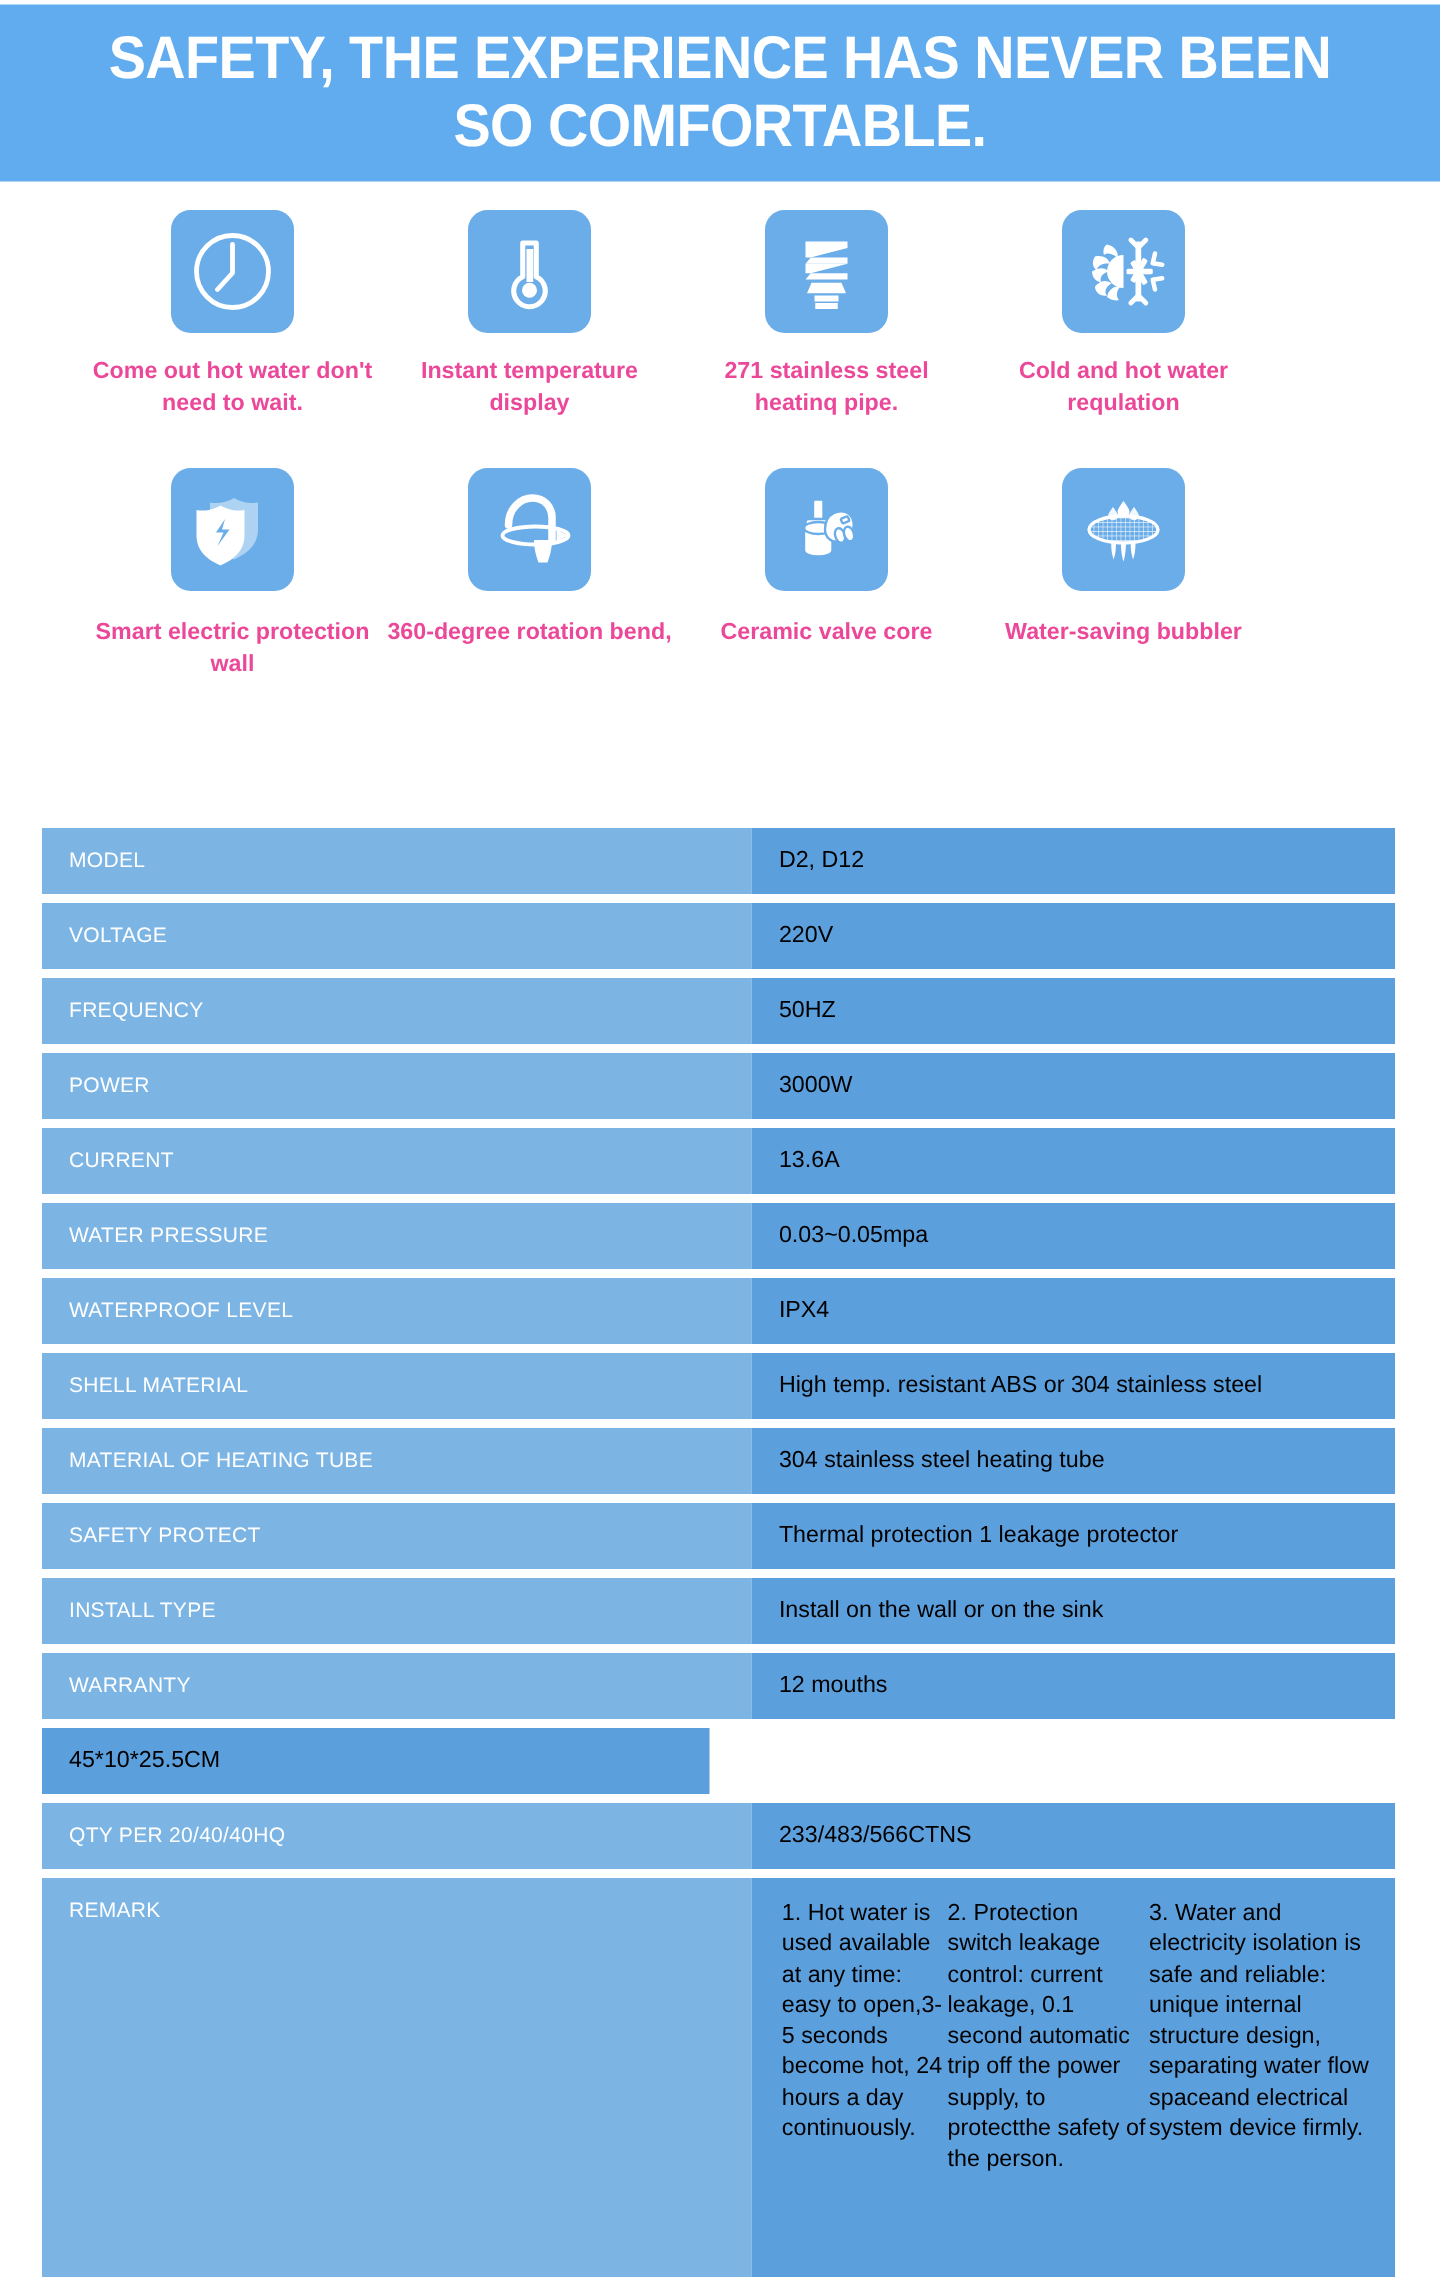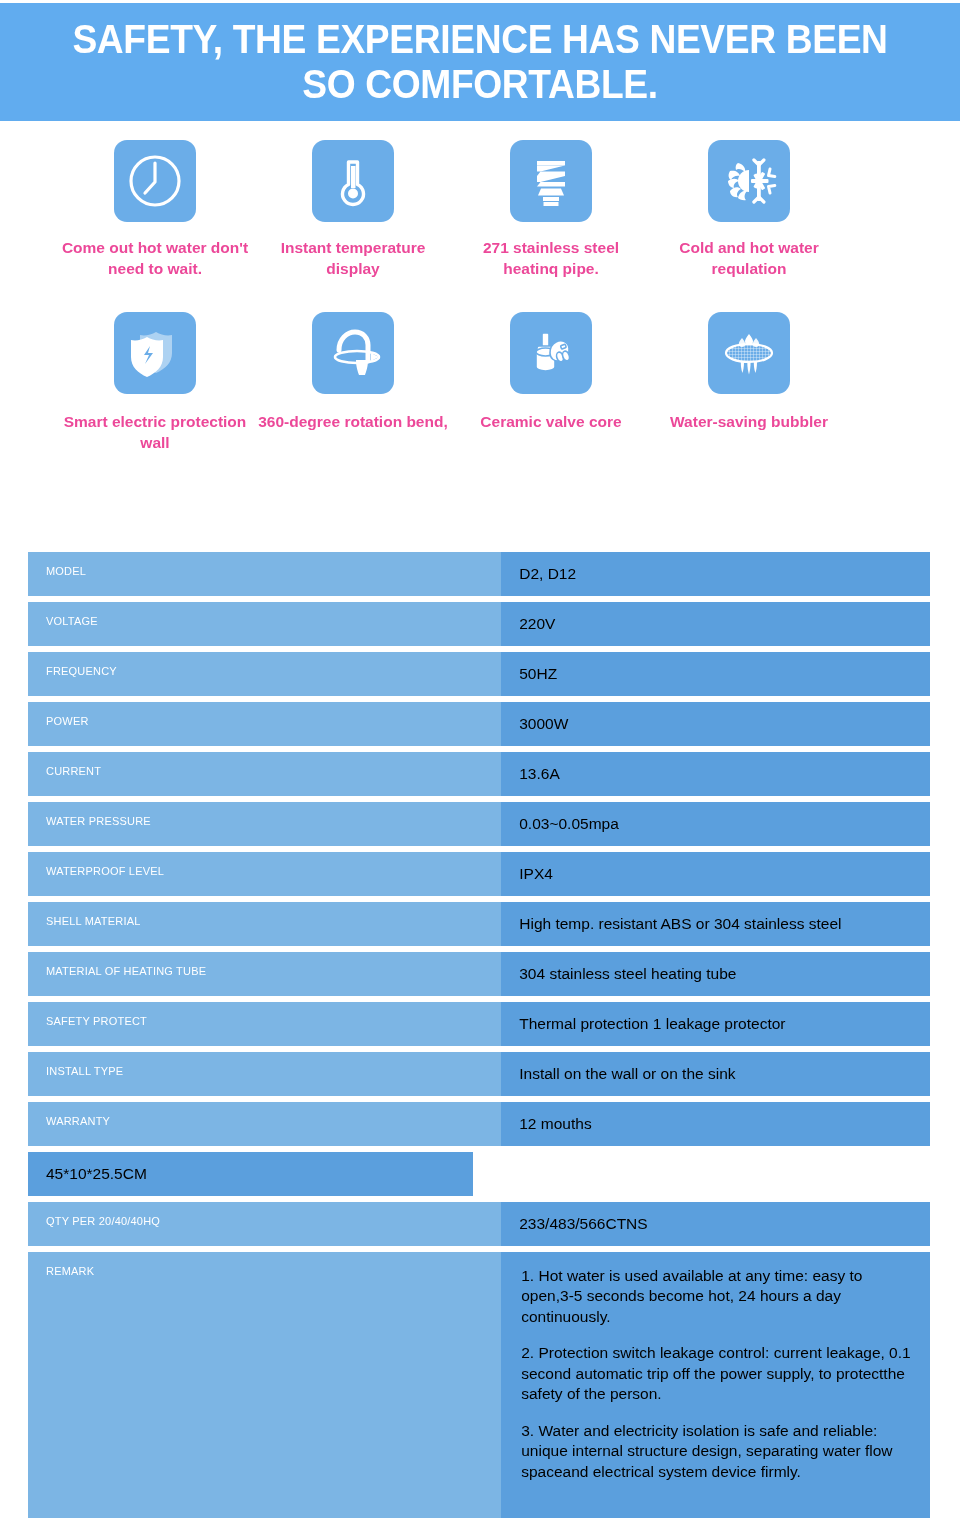--- a/index.html
+++ b/index.html
@@ -85,21 +85,21 @@
   .spec-row {
     display: flex;
     width: 902px;
     margin-bottom: 6px;
     align-items: stretch;
   }
   .cell-key {
     width: 492px;
     background: #7CB5E4;
     color: #ffffff;
-    font-size: 11px;
+    font-size: 14px;
     font-weight: normal;
     display: flex;
     align-items: flex-start;
     padding: 13px 0 0 18px;
     letter-spacing: 0.2px;
     min-height: 44px;
     transform-origin: left top;
   }
   .cell-val {
     width: 445px;
@@ -112,21 +112,21 @@
     padding: 13px 16px 0 18px;
     min-height: 44px;
   }
   .spec-row .cell-key,
   .spec-row .cell-val { height: 44px; }
 
   
   .spec-row.remark .cell-key,
   .spec-row.remark .cell-val { height: 266px; }
   .spec-row.remark .cell-val {
-    flex-direction: column;
+    flex-direction: row;
     padding-top: 14px;
     line-height: 1.32;
     padding-left: 20px;
   }
   .remark-item { margin-bottom: 16px; }
   .remark-item:last-child { margin-bottom: 0; }
 </style>
 </head>
 <body>
 

